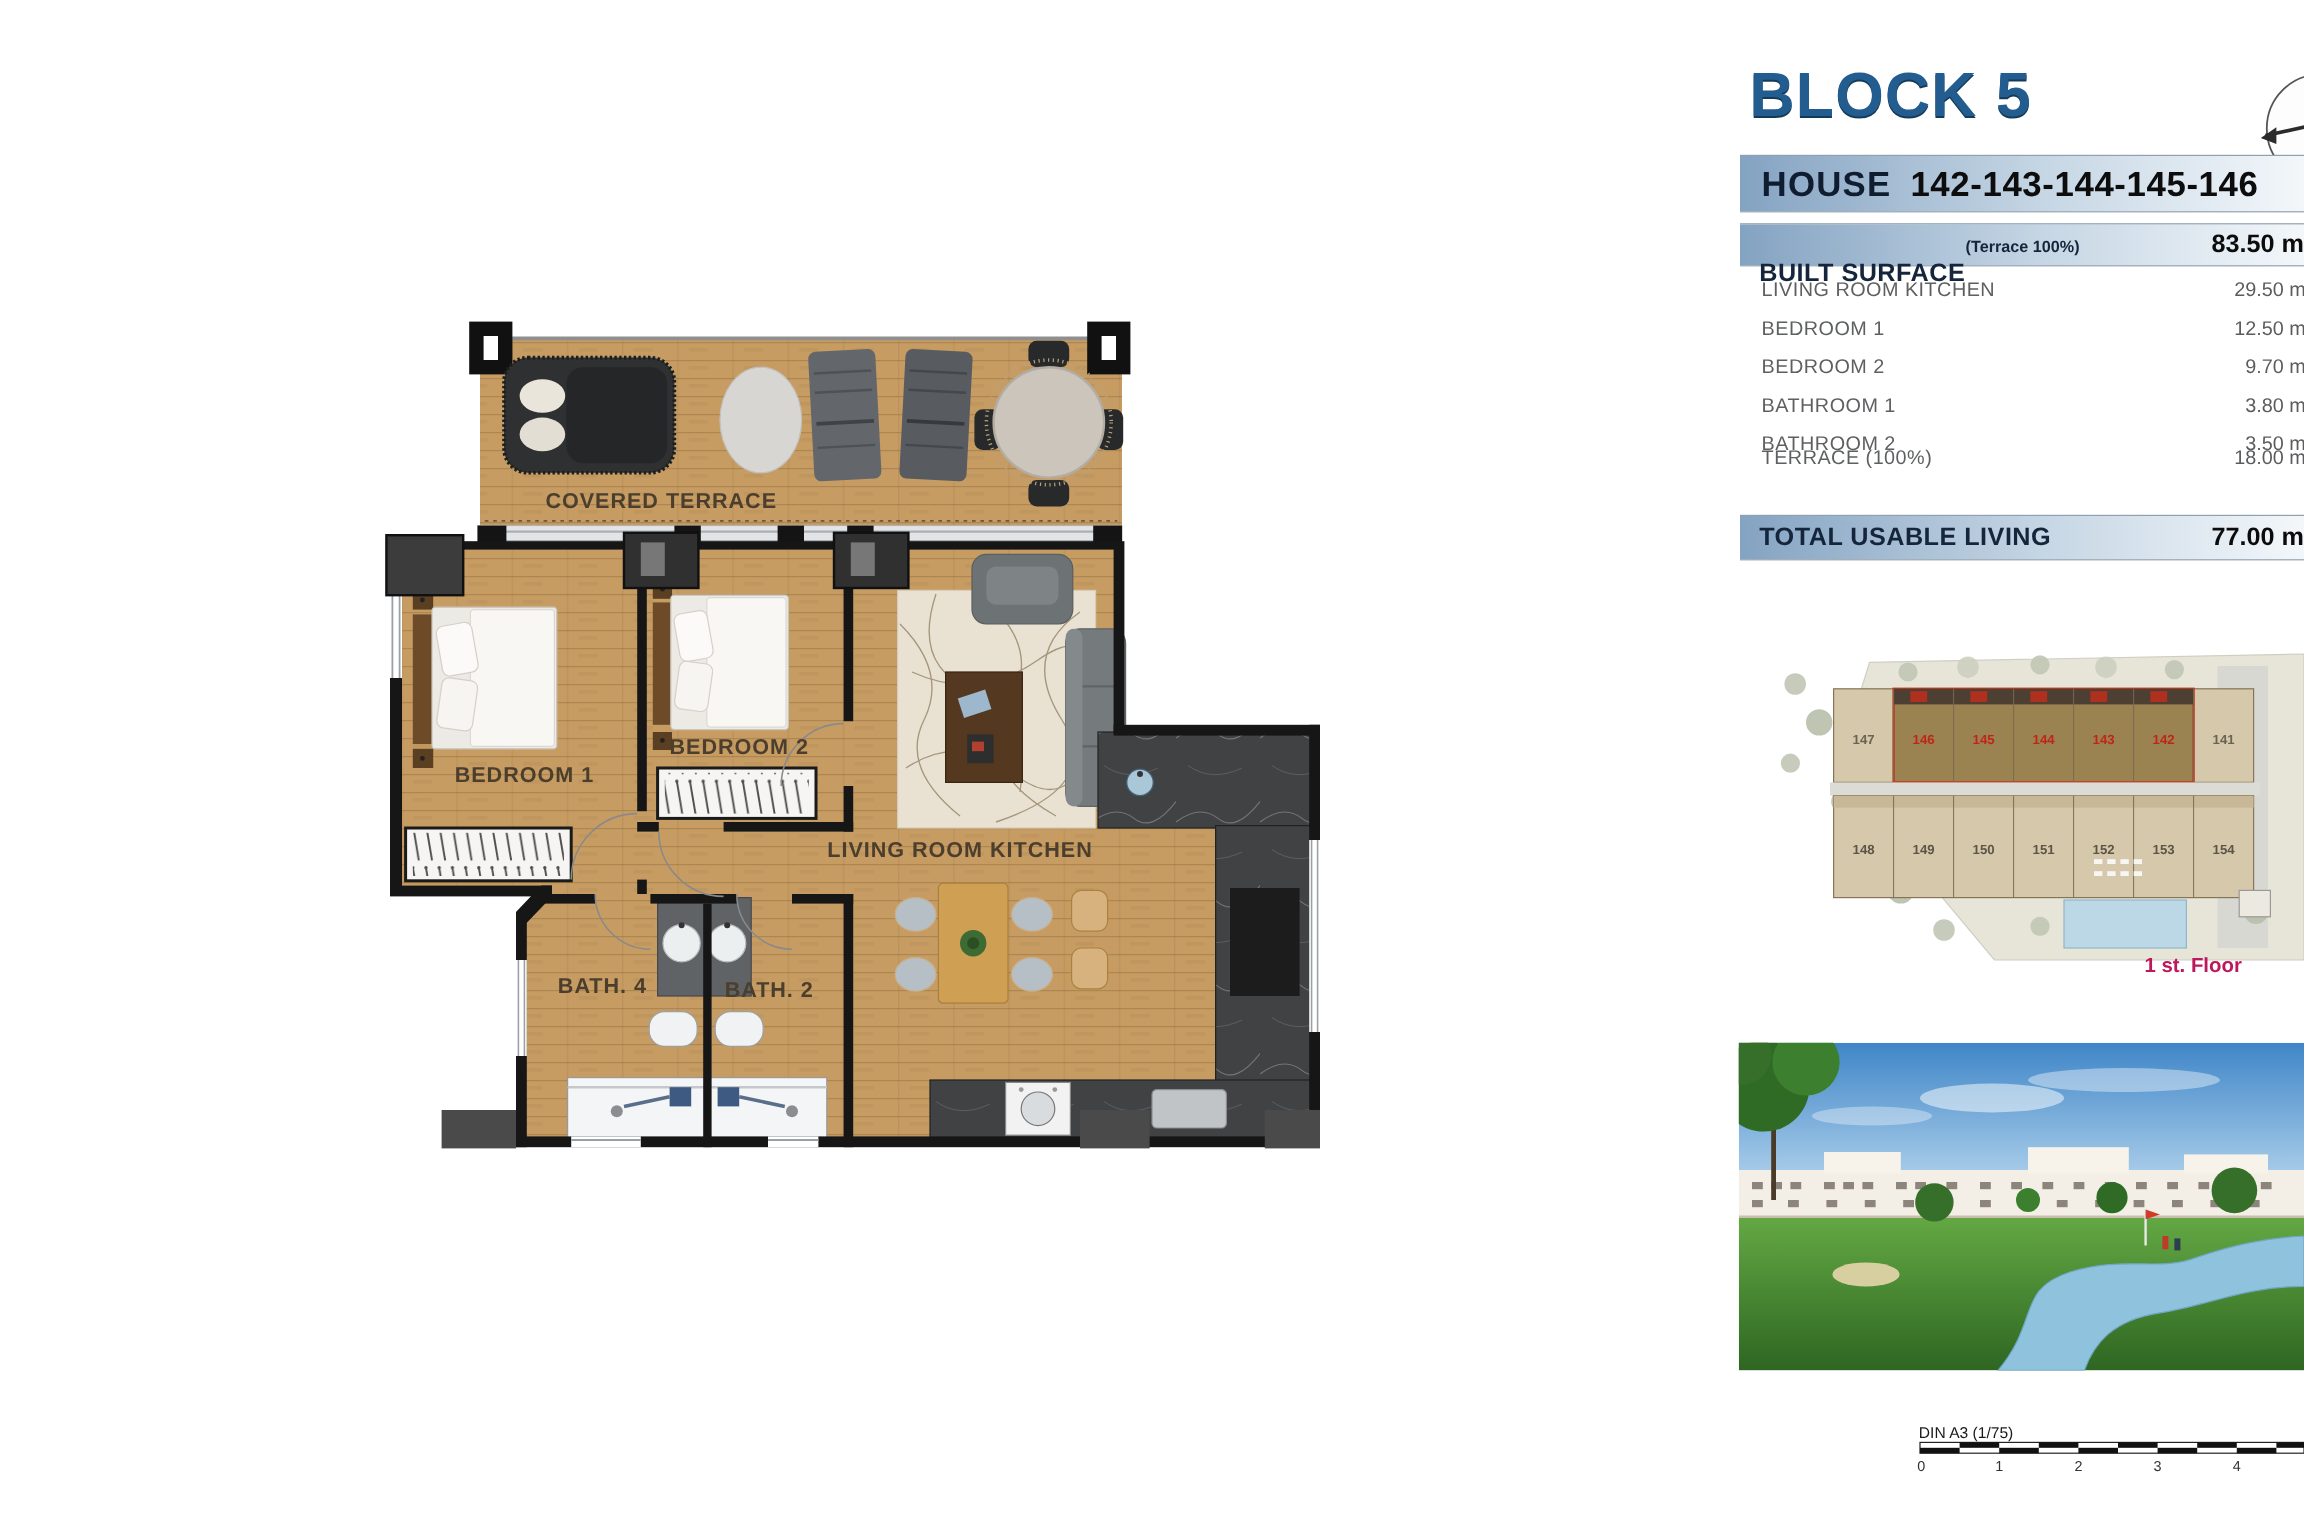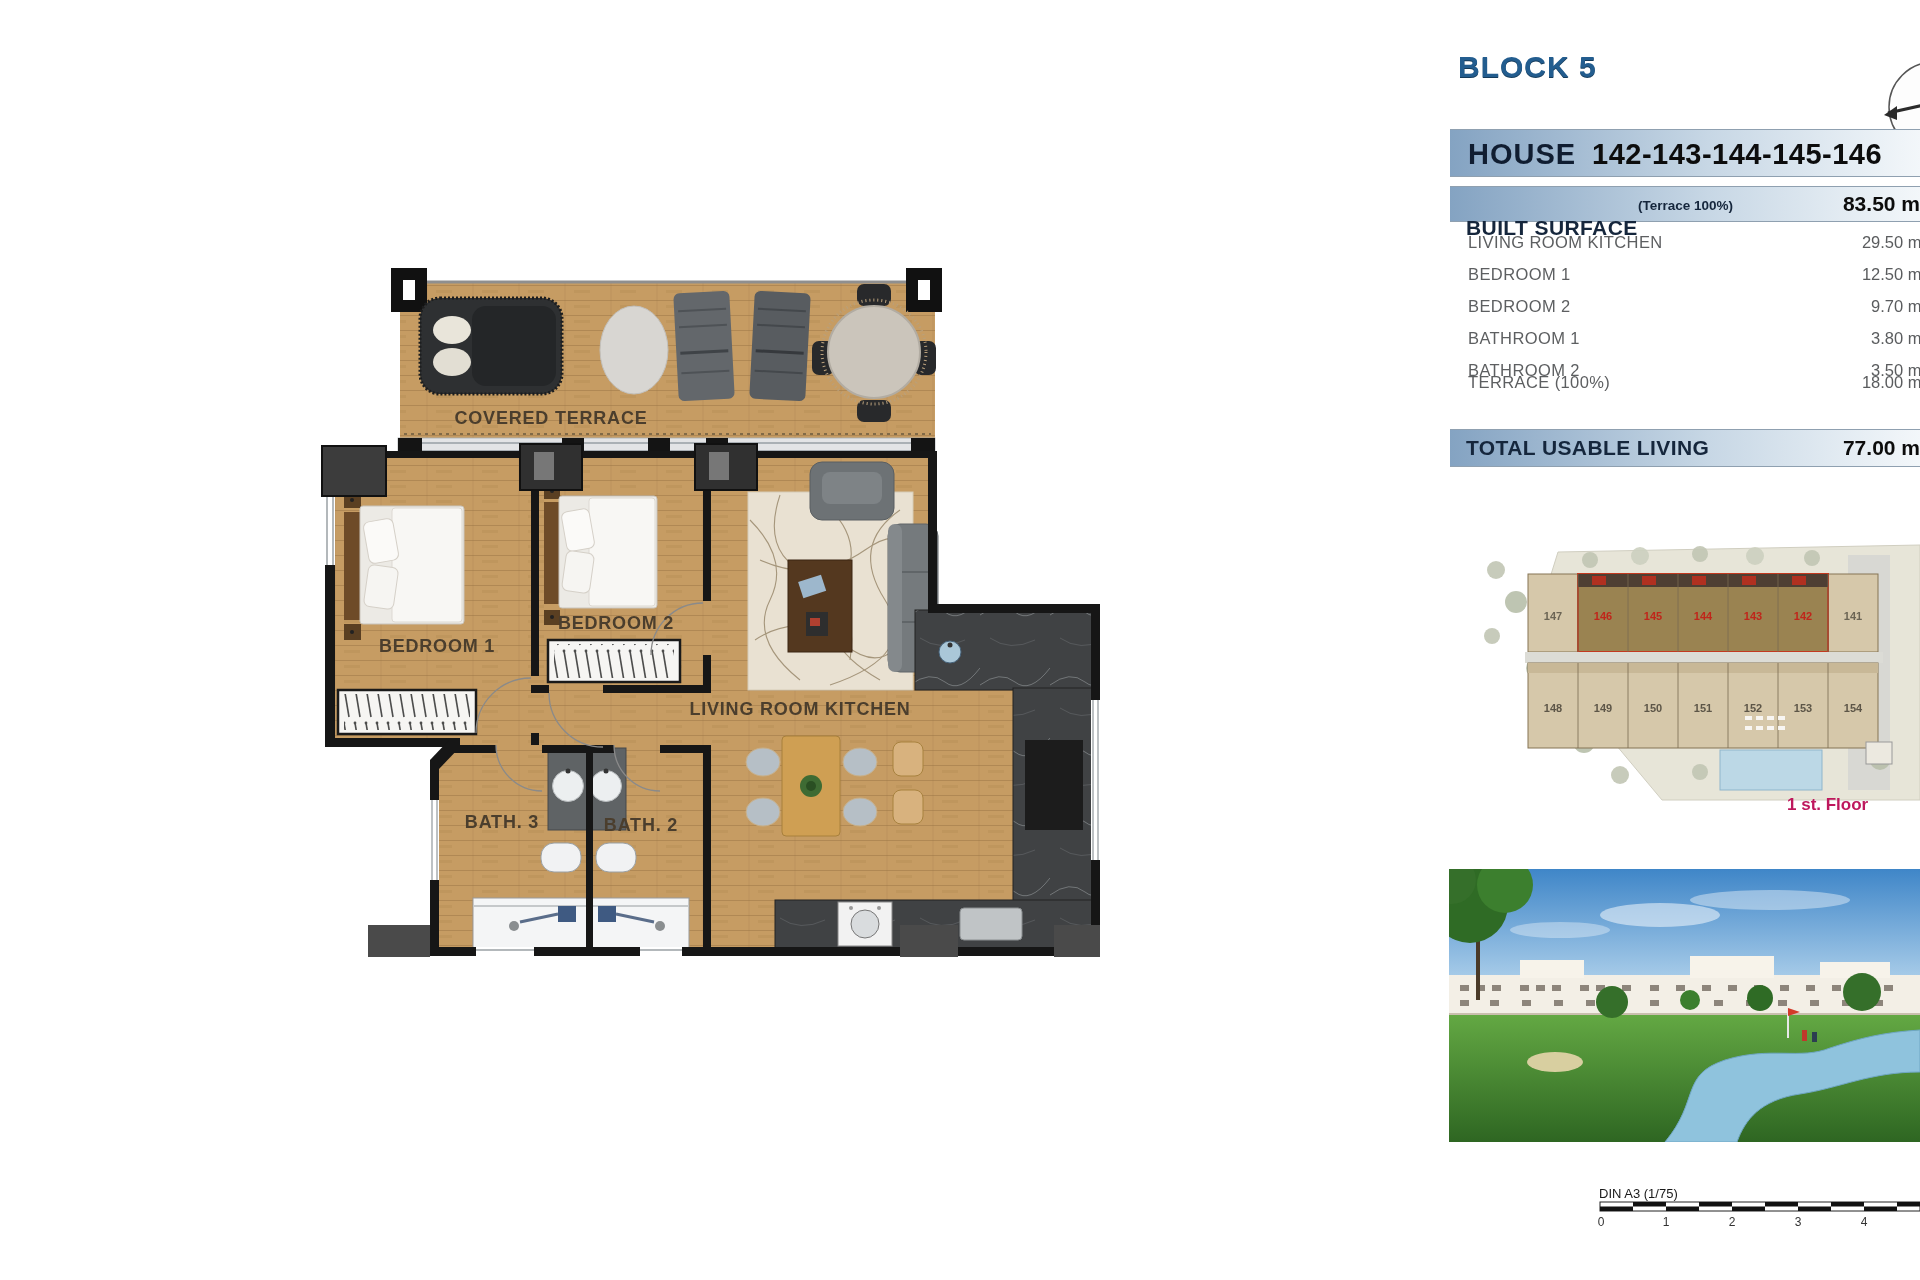--- a/index.html
+++ b/index.html
@@ -1,21 +1,21 @@
 <!DOCTYPE html>
 <html><head>
 <meta charset="utf-8">
 <style>
   html,body{margin:0;padding:0;background:#888;}
   .page{position:relative;width:1920px;height:1280px;background:#ffffff;overflow:hidden;
         font-family:"Liberation Sans","DejaVu Sans",sans-serif;}
   svg{position:absolute;left:0;top:0;}
   .abs{position:absolute;}
   
-  .block-title{left:1458px;top:50px;font-size:30px;font-weight:800;letter-spacing:1px;
+  .block-title{left:1458px;top:50px;font-size:52px;font-weight:800;letter-spacing:1px;
                color:#235d8f;text-shadow:0 1px 0 #143a5a;}
   .bar{left:1450px;width:470px;position:absolute;
        background:linear-gradient(90deg,#84a3c2 0%,#c7d7e5 55%,#f3f7fa 100%);
        border-top:1px solid #8fa0b0;border-bottom:1px solid #8fa0b0;text-align:center;}
   .house-bar{top:129px;height:46px;}
   .house-bar .lbl{position:absolute;left:18px;top:8px;font-size:29px;font-weight:800;color:#101d31;letter-spacing:1px;}
   .house-bar .nums{position:absolute;left:142px;top:8px;font-size:29px;font-weight:800;color:#0d0d0d;letter-spacing:0.5px;}
   .built-bar{top:186px;height:34px;}
   .built-bar .lbl{position:absolute;left:16px;top:5px;font-size:21px;font-weight:800;color:#15263c;letter-spacing:0.4px;margin-top:24px;}
   .built-bar .note{position:absolute;left:188px;top:11px;font-size:13.5px;font-weight:700;color:#15263c;}
@@ -526,19 +526,19 @@
 
 <div class="abs bar total-bar">
   <span class="lbl">TOTAL USABLE LIVING</span>
   <span class="val">77.00 m²</span>
 </div>
 
 <div class="abs plan-label" style="left:551px;top:418px">COVERED TERRACE</div>
 <div class="abs plan-label" style="left:437px;top:646px">BEDROOM 1</div>
 <div class="abs plan-label" style="left:616px;top:623px">BEDROOM 2</div>
 <div class="abs plan-label" style="left:800px;top:709px">LIVING ROOM KITCHEN</div>
-<div class="abs plan-label" style="left:502px;top:822px">BATH. 3</div>
+<div class="abs plan-label" style="left:502px;top:822px">BATH. 4</div>
 <div class="abs plan-label" style="left:641px;top:825px">BATH. 2</div>
 
 <div class="abs site-caption">1 st. Floor</div>
 <div class="abs din-label">DIN A3 (1/75)</div>
 
 </div>
 
 </body></html>

